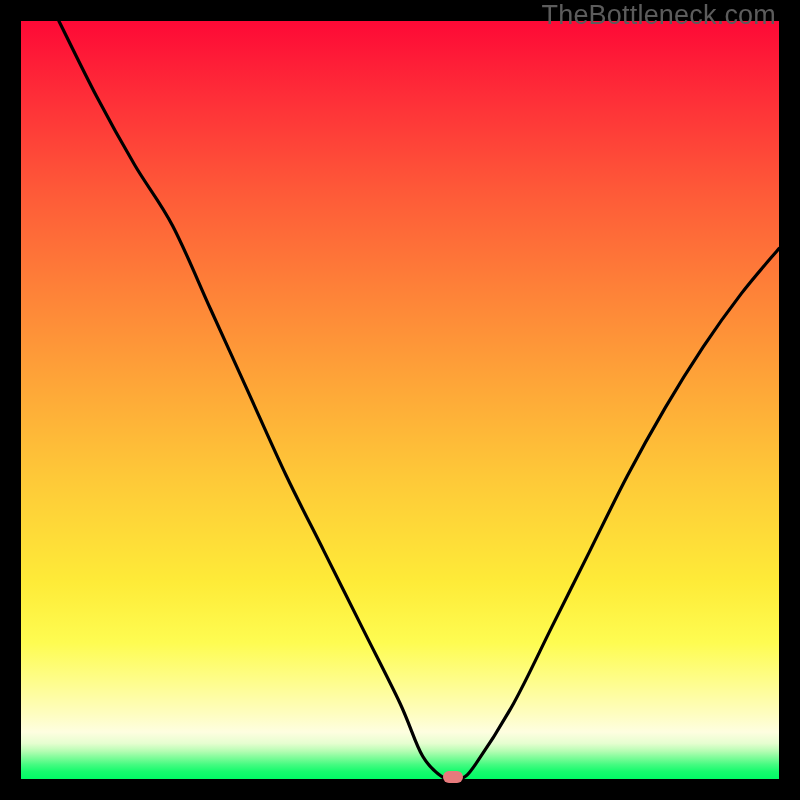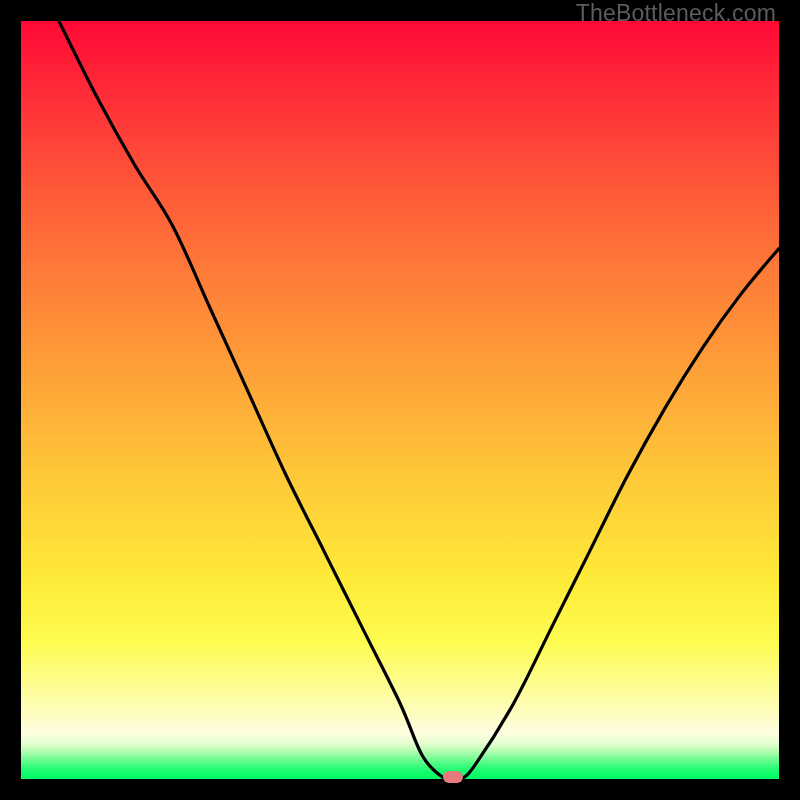--- a/index.html
+++ b/index.html
@@ -42,21 +42,21 @@
       #45fb81 98.1%,
       #17fb6e 99.0%,
       #01fb65 100%
     );
   }
   .watermark {
     position: absolute;
     top: 0;
     right: 24px;
     color: #5c5c5c;
-    font-size: 23px;
+    font-size: 27px;
     font-weight: 500;
     letter-spacing: 0.2px;
   }
   svg.curve {
     position: absolute;
     left: 0;
     top: 0;
     width: 758px;
     height: 758px;
   }

